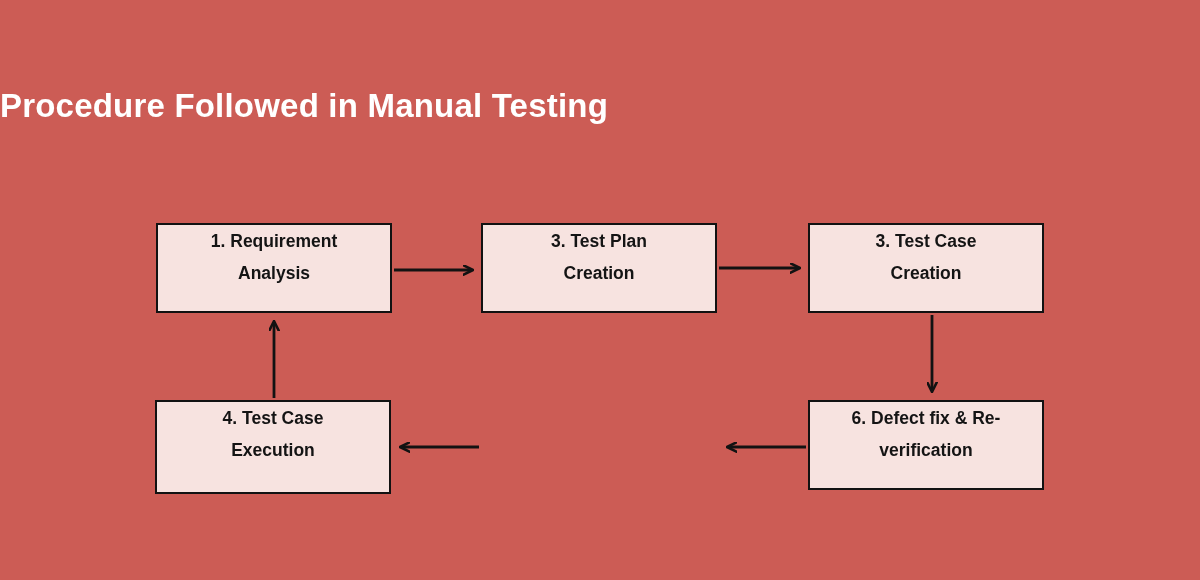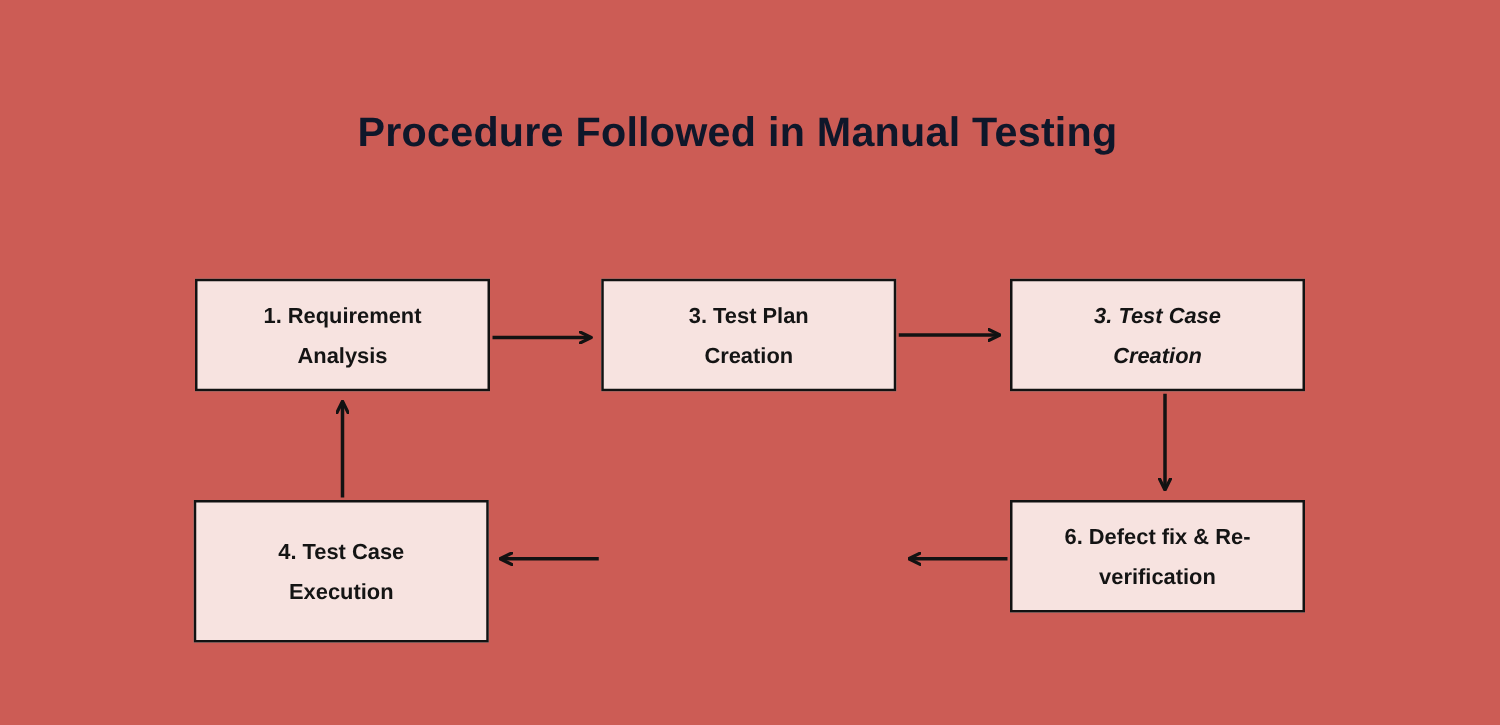--- a/index.html
+++ b/index.html
@@ -16,51 +16,50 @@
     position: relative;
     width: 1200px;
     height: 580px;
     background: #CC5C55;
   }
   #diagram-title {
     position: absolute;
     left: 0;
     top: 84px;
     width: 1180px;
-    text-align: center;
-    color: #0f172a;
+    text-align: left;
+    color: #ffffff;
     font-size: 33px;
     font-weight: bold;
     letter-spacing: 0.2px;
     line-height: 44px;
     white-space: nowrap;
   }
   .node {
     position: absolute;
     background: #F7E3E0;
     border: 2px solid #121212;
     box-sizing: border-box;
     display: flex;
-    align-items: center;
     justify-content: center;
     text-align: center;
     color: #141414;
     font-size: 17.5px;
     font-weight: bold;
     line-height: 32px;
     padding: 0 8px;
   }
   .node-label { display: block; white-space: pre-line; }
 
   
   #node-1 { left: 156px; top: 223px; width: 236px; height: 90px; }
   #node-2 { left: 481px; top: 223px; width: 236px; height: 90px; }
-  #node-3 { left: 808px; top: 223px; width: 236px; height: 90px; font-style: italic; }
+  #node-3 { left: 808px; top: 223px; width: 236px; height: 90px; }
   
-  #node-4 { left: 155px; top: 400px; width: 236px; height: 114px; }
+  #node-4 { left: 155px; top: 400px; width: 236px; height: 94px; }
   #node-5 { left: 481px; top: 400px; width: 236px; height: 90px; }
   #node-6 { left: 808px; top: 400px; width: 236px; height: 90px; }
 
   #connectors {
     position: absolute;
     left: 0;
     top: 0;
     width: 1200px;
     height: 580px;
     pointer-events: none;

